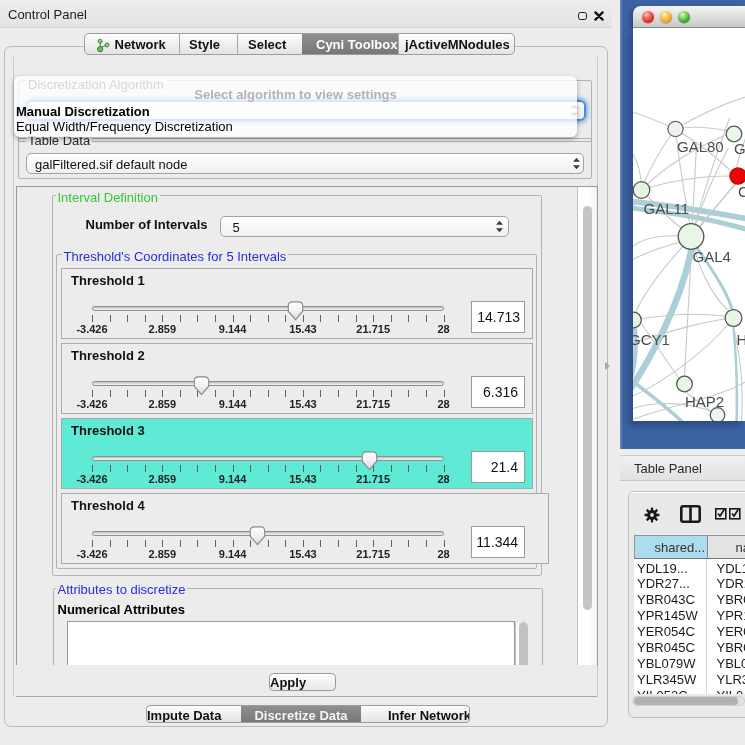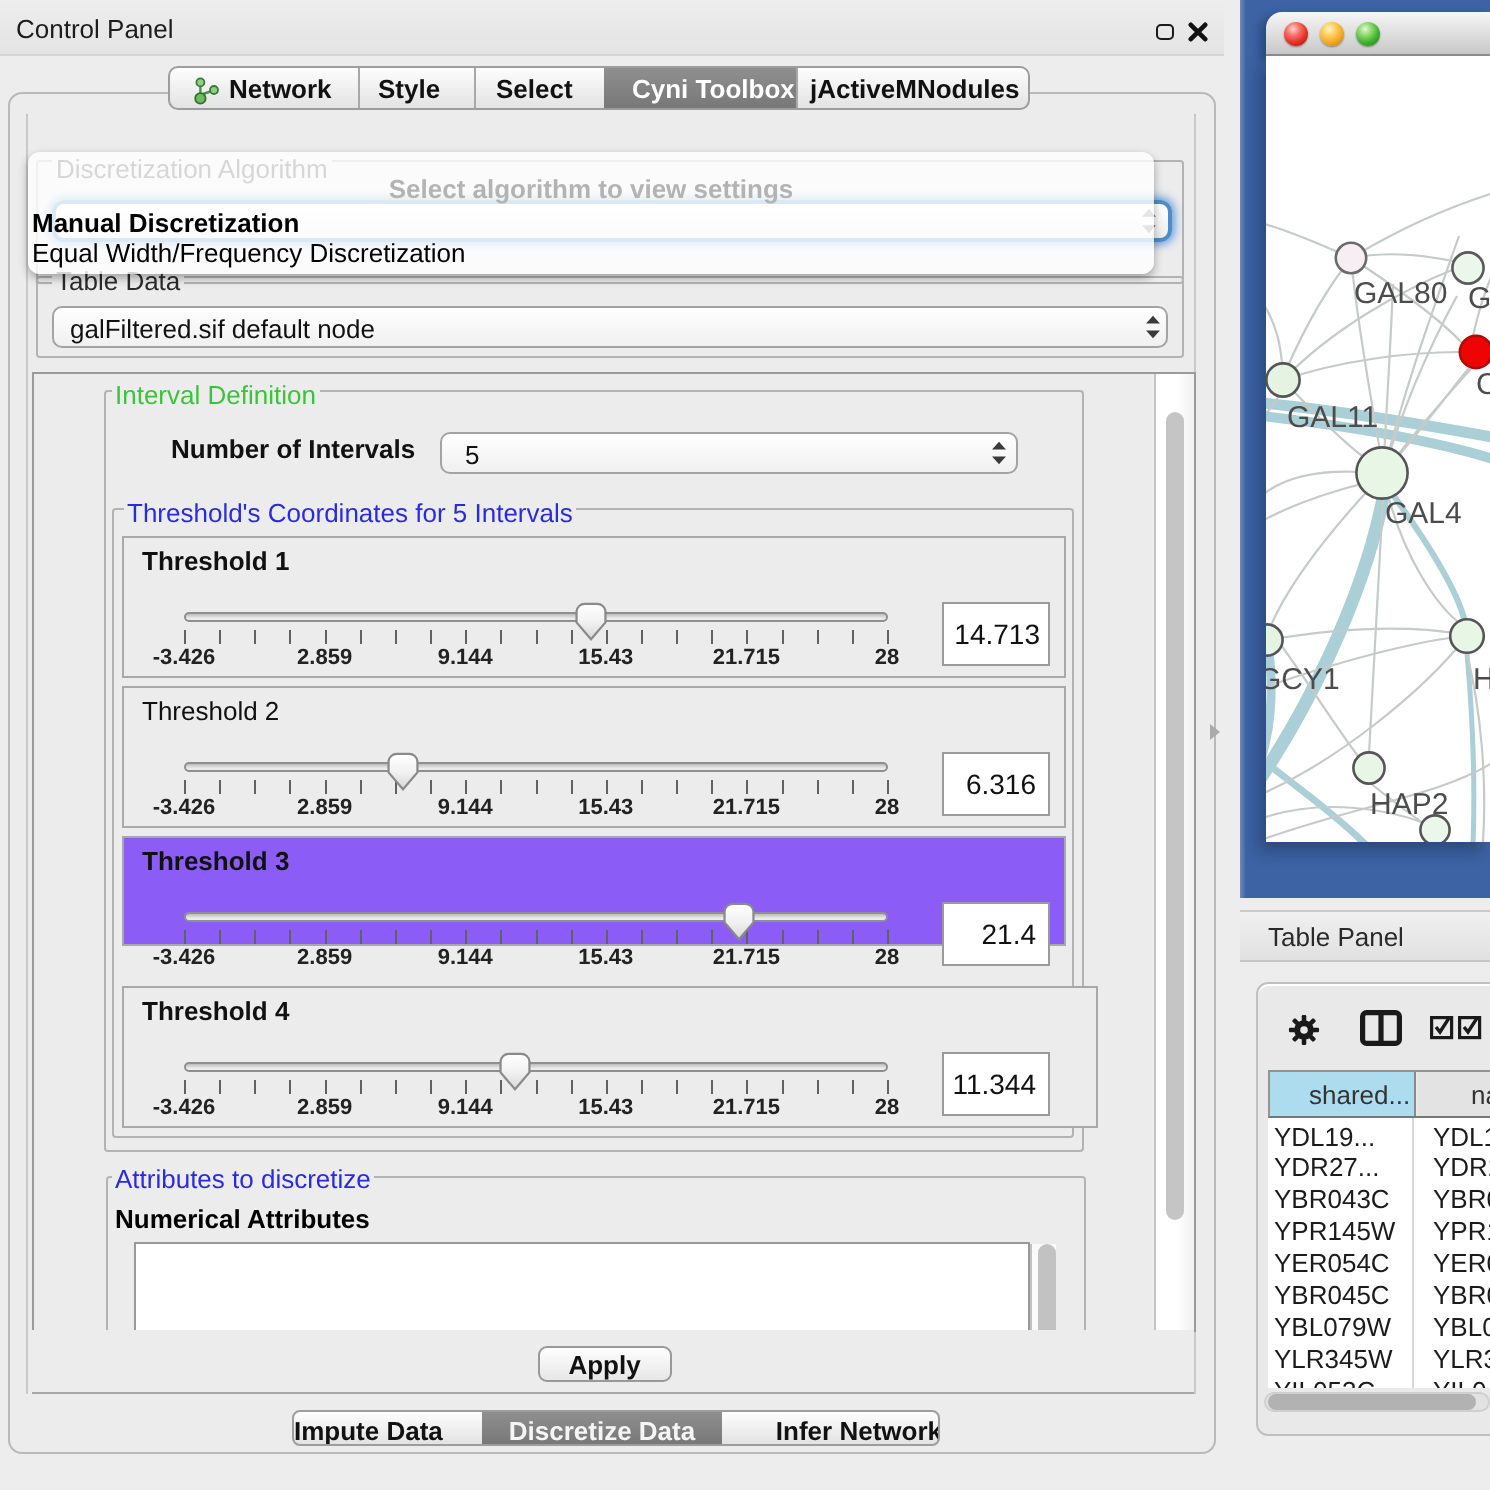--- a/index.html
+++ b/index.html
@@ -88,42 +88,42 @@
             <linearGradient id="thg1" x1="0" y1="0" x2="0" y2="1">
               <stop offset="0" stop-color="#ffffff"></stop>
               <stop offset="0.5" stop-color="#f2f2f2"></stop>
               <stop offset="1" stop-color="#d8d8d8"></stop>
             </linearGradient>
           </defs>
         </svg>
  <div class="abs" style="left:409px;top:32px;width:54px;height:32px;background:#fff;border:1px solid #9a9a9a;font-size:14px;color:#111;text-align:right;line-height:31px;padding-right:4px">14.713</div>
 </div>
 <div class="abs" style="left:44.5px;top:156.5px;width:472px;height:71px;border:1px solid #a9a9a9;background:#ececec">
- <div class="abs" style="left:9px;top:4px;font-size:13px;font-weight:normal;color:#111">Threshold 2</div>
+ <div class="abs" style="left:9px;top:4px;font-size:13px;font-weight:bold;color:#111">Threshold 2</div>
  <div class="abs" style="left:30px;top:37px;width:352px;height:5px;background:linear-gradient(#bdbdbd,#ececec 75%);border:1px solid #8f8f8f;border-radius:3px"></div>
  <div class="abs" style="left:30px;top:46px;width:353px;height:7px;background:repeating-linear-gradient(to right,#616161 0 1px,transparent 1px 17.575px)"></div>
  <div class="abs" style="left:30.0px;top:53.5px;font-size:11px;font-weight:bold;color:#222;transform:translateX(-50%);white-space:nowrap">-3.426</div>
  <div class="abs" style="left:100.3px;top:53.5px;font-size:11px;font-weight:bold;color:#222;transform:translateX(-50%);white-space:nowrap">2.859</div>
  <div class="abs" style="left:170.6px;top:53.5px;font-size:11px;font-weight:bold;color:#222;transform:translateX(-50%);white-space:nowrap">9.144</div>
  <div class="abs" style="left:240.9px;top:53.5px;font-size:11px;font-weight:bold;color:#222;transform:translateX(-50%);white-space:nowrap">15.43</div>
  <div class="abs" style="left:311.2px;top:53.5px;font-size:11px;font-weight:bold;color:#222;transform:translateX(-50%);white-space:nowrap">21.715</div>
  <div class="abs" style="left:381.5px;top:53.5px;font-size:11px;font-weight:bold;color:#222;transform:translateX(-50%);white-space:nowrap">28</div>
  <svg class="abs" style="left:130.8px;top:31.5px" width="17" height="20" viewBox="0 0 15 18">
           <path d="M1,4.2 A3.7,3.7 0 0 1 4.7,0.8 H10.3 A3.7,3.7 0 0 1 14,4.2 V9.2 L7.5,16.8 L1,9.2 Z" fill="url(#thg2)" stroke="#8a8a8a" stroke-width="1"></path>
           <defs>
             <linearGradient id="thg2" x1="0" y1="0" x2="0" y2="1">
               <stop offset="0" stop-color="#ffffff"></stop>
               <stop offset="0.5" stop-color="#f2f2f2"></stop>
               <stop offset="1" stop-color="#d8d8d8"></stop>
             </linearGradient>
           </defs>
         </svg>
  <div class="abs" style="left:409px;top:32px;width:54px;height:32px;background:#fff;border:1px solid #9a9a9a;font-size:14px;color:#111;text-align:right;line-height:31px;padding-right:6px">6.316</div>
 </div>
-<div class="abs" style="left:44.5px;top:231.5px;width:472px;height:55px;border:1px solid #a9a9a9;background:#8b5cf6">
+<div class="abs" style="left:44.5px;top:231.5px;width:472px;height:71px;border:1px solid #a9a9a9;background:#5eead4">
  <div class="abs" style="left:9px;top:4px;font-size:13px;font-weight:bold;color:#111">Threshold 3</div>
  <div class="abs" style="left:30px;top:37px;width:352px;height:5px;background:linear-gradient(#bdbdbd,#ececec 75%);border:1px solid #8f8f8f;border-radius:3px"></div>
  <div class="abs" style="left:30px;top:46px;width:353px;height:7px;background:repeating-linear-gradient(to right,#616161 0 1px,transparent 1px 17.575px)"></div>
  <div class="abs" style="left:30.0px;top:53.5px;font-size:11px;font-weight:bold;color:#222;transform:translateX(-50%);white-space:nowrap">-3.426</div>
  <div class="abs" style="left:100.3px;top:53.5px;font-size:11px;font-weight:bold;color:#222;transform:translateX(-50%);white-space:nowrap">2.859</div>
  <div class="abs" style="left:170.6px;top:53.5px;font-size:11px;font-weight:bold;color:#222;transform:translateX(-50%);white-space:nowrap">9.144</div>
  <div class="abs" style="left:240.9px;top:53.5px;font-size:11px;font-weight:bold;color:#222;transform:translateX(-50%);white-space:nowrap">15.43</div>
  <div class="abs" style="left:311.2px;top:53.5px;font-size:11px;font-weight:bold;color:#222;transform:translateX(-50%);white-space:nowrap">21.715</div>
  <div class="abs" style="left:381.5px;top:53.5px;font-size:11px;font-weight:bold;color:#222;transform:translateX(-50%);white-space:nowrap">28</div>
  <svg class="abs" style="left:299.4px;top:31.5px" width="17" height="20" viewBox="0 0 15 18">
@@ -166,21 +166,21 @@
   <div class="abs" style="left:41px;top:415.5px;font-size:13px;font-weight:bold;color:#000">Numerical Attributes</div>
   <div class="abs" style="left:50.5px;top:434.5px;width:448px;height:60px;background:#fff;border:1px solid #999"></div>
   <div class="abs" style="left:498.5px;top:435.5px;width:13px;height:58px;background:#fafafa;border-left:1px solid #c0c0c0"></div>
   <div class="abs" style="left:502.5px;top:435px;width:8.5px;height:60px;background:#c2c2c2;border-radius:4.5px"></div>
 
   <div class="abs" style="left:560px;top:0;width:20px;height:480px;background:linear-gradient(90deg,#fff 55%,#f1f1f1);border-left:1px solid #c4c4c4"></div>
   <div class="abs" style="left:566.5px;top:19.5px;width:8.5px;height:404px;background:#c5c5c5;border-radius:4.5px"></div>
 </div>
 
 <div class="abs" style="left:16px;top:665px;width:581px;height:32px;background:#ececec;border-bottom:1px solid #a8a8a8"></div>
-<div class="abs" style="left:269px;top:672.5px;width:66.5px;height:18px;background:linear-gradient(#fefefe,#e7e7e7);border:1px solid #999;border-radius:4.5px;text-align:center;font-size:13px;font-weight:bold;color:#111;line-height:17px">Apply</div>
+<div class="abs" style="left:269px;top:672.5px;width:66.5px;height:18px;background:linear-gradient(#fefefe,#e7e7e7);border:1px solid #999;border-radius:4.5px;font-size:13px;font-weight:bold;color:#111;line-height:17px">Apply</div>
 
 <div class="abs" style="left:146px;top:705px;width:324px;height:17.5px;background:linear-gradient(#fdfdfd,#e3e3e3);border:1px solid #9d9d9d;border-radius:4px;overflow:hidden">
  <div class="abs" style="left:94px;top:0;width:120px;height:17.5px;background:linear-gradient(#8f8f8f,#757575)"></div>
  <div class="abs" style="left:0;top:1.5px;width:94px;text-align:left;font-size:13px;font-weight:bold;color:#111">Impute Data</div>
  <div class="abs" style="left:94px;top:1.5px;width:120px;text-align:center;font-size:13px;font-weight:bold;color:#f5f5f5">Discretize Data</div>
  <div class="abs" style="left:214px;top:1.5px;width:110px;text-align:right;font-size:13px;font-weight:bold;color:#111">Infer Network</div>
 </div>
 
 <div class="abs" style="left:620px;top:0;width:125px;height:449px;background:linear-gradient(90deg,#7389b2 0,#3d63a4 3px,#3d63a4)"></div>
 <div class="abs" style="left:632.5px;top:5.5px;width:112.5px;height:22.5px;background:linear-gradient(#f6f6f6,#c8c8c8);border-bottom:1px solid #8e8e8e;border-radius:8px 0 0 0;box-shadow:-3px 2px 5px rgba(10,20,50,0.35)"></div>

